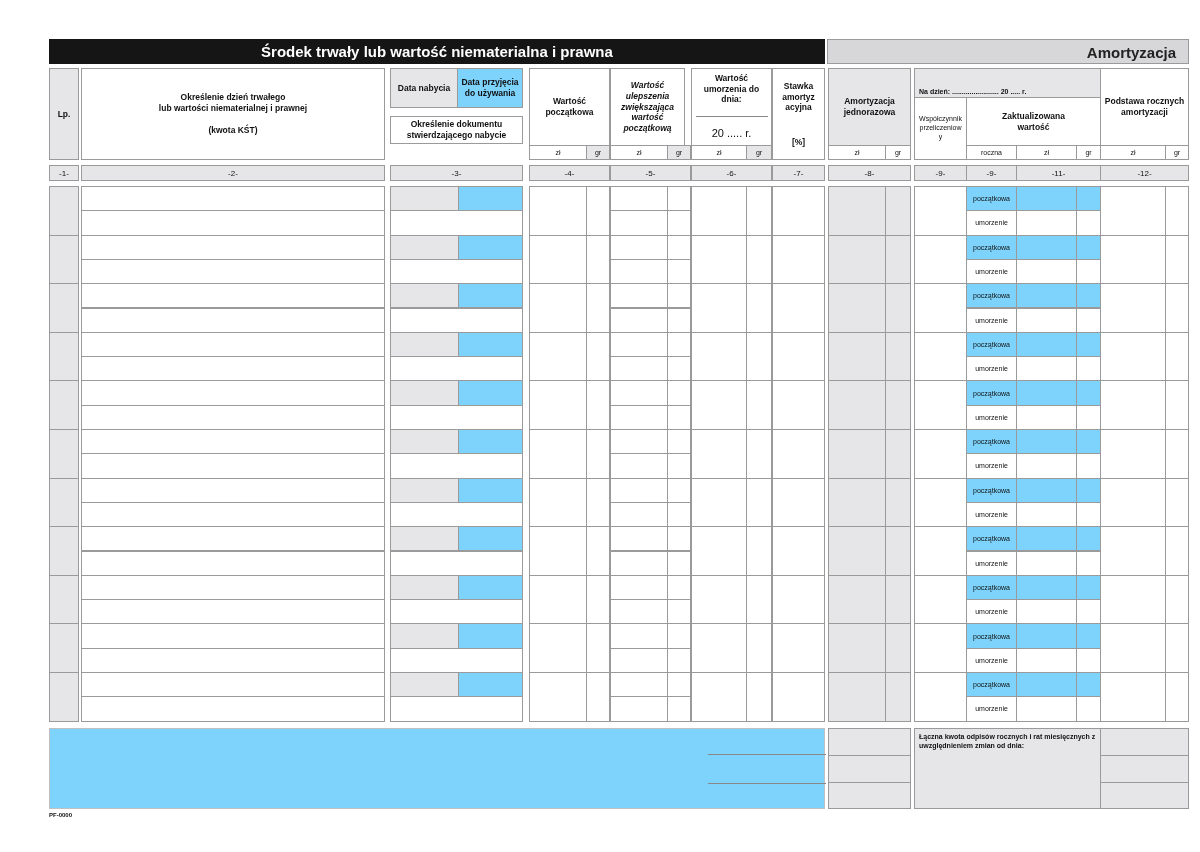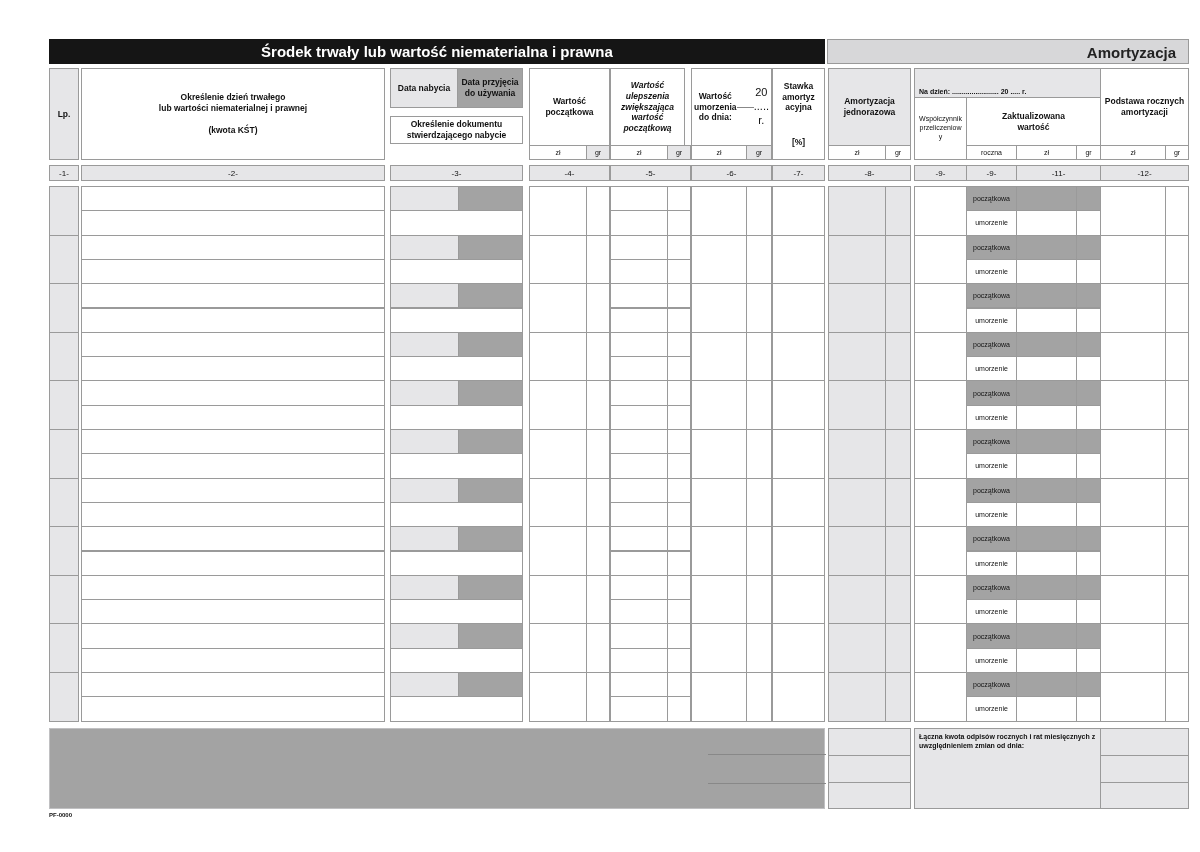--- a/index.html
+++ b/index.html
@@ -1,21 +1,21 @@
 <!DOCTYPE html>
 <html><head>
 <meta charset="utf-8">
 <style>
   html, body { margin:0; padding:0; background:#ffffff; }
   body { width:1200px; height:852px; position:relative; overflow:hidden;
          font-family:"Liberation Sans", sans-serif; color:#111; }
   .abs { position:absolute; box-sizing:border-box; }
   .b { border:1.5px solid #9a9a9a; }
   .g1 { background:#e6e6e8; }
-  .g2 { background:#a3a3a3; }
+  .g2 { background:#7dd3fc; }
   .w { background:#fff; }
   .title-black { background:#151515; color:#fff; font-weight:bold; font-size:15px;
                  display:flex; align-items:center; justify-content:center; }
   .title-grey { background:#d7d7d9; border:1.5px solid #9a9a9a; font-weight:bold; font-size:15px;
                 display:flex; align-items:flex-end; justify-content:flex-end; padding:0 12px 2px 0; color:#222; }
   .hc { display:flex; align-items:center; justify-content:center; text-align:center;
         font-size:8.5px; font-weight:bold; line-height:1.25; }
   .small { font-size:11px; font-weight:normal; }
   .num { font-size:8px; display:flex; align-items:center; justify-content:center; }
   .lbl { font-size:7px; display:flex; align-items:center; justify-content:center; }
@@ -64,21 +64,21 @@
 <div class="abs b w hc" style="left:610px; top:68px; width:75px; height:78px;font-style:italic;">
   <span>Wartość ulepszenia zwiększająca wartość początkową</span>
 </div>
 <div class="abs b w lbl" style="left:610px; top:145px; width:58px; height:15px;">
     <span>zł</span>
   </div>
 <div class="abs b g1 lbl" style="left:667px; top:145px; width:24px; height:15px;">
     <span>gr</span>
   </div>
 
-<div class="abs b w hc" style="left:691px; top:68px; width:81px; height:78px; flex-direction:row; justify-content:space-between; padding:4px 2px;">
+<div class="abs b w hc" style="left:691px; top:68px; width:81px; height:78px; flex-direction:column; justify-content:space-between; padding:4px 2px;">
   <span>Wartość umorzenia do dnia:</span>
   <span style="display:block; width:72px; border-bottom:1px solid #888;"></span>
   <span class="small">20 ..... r.</span>
 </div>
 <div class="abs b w lbl" style="left:691px; top:145px; width:56px; height:15px;">
     <span>zł</span>
   </div>
 <div class="abs b g1 lbl" style="left:746px; top:145px; width:26px; height:15px;">
     <span>gr</span>
   </div>

